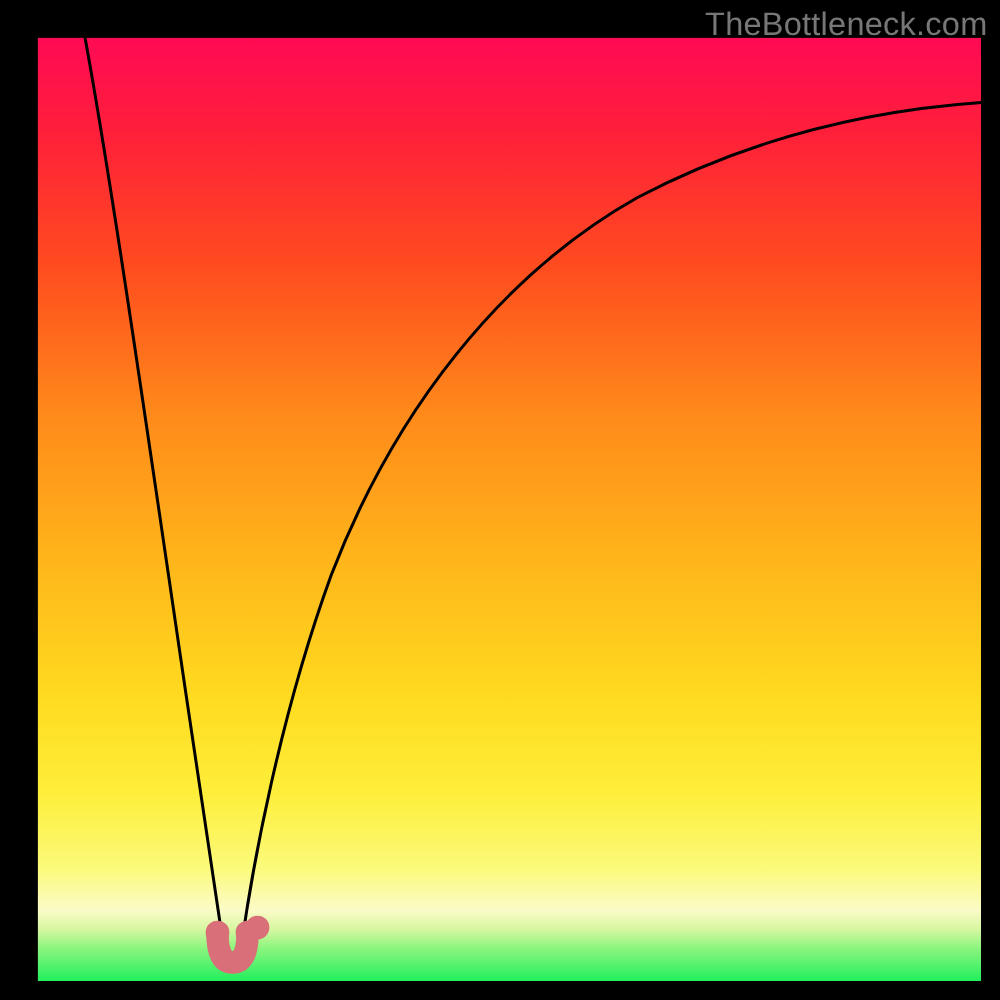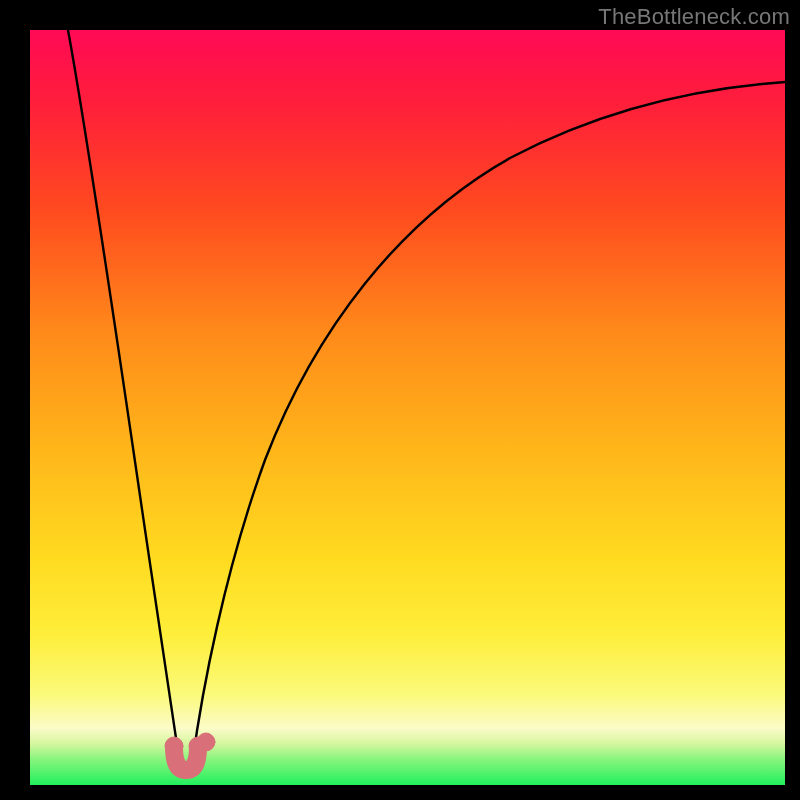--- a/index.html
+++ b/index.html
@@ -30,21 +30,21 @@
   }
   .curve-layer {
     position: absolute;
     inset: 0;
   }
   .watermark {
     position: absolute;
     top: 4px;
     right: 10px;
     color: #777;
-    font-size: 22px;
+    font-size: 26px;
     font-weight: 400;
     letter-spacing: 0.2px;
     margin-left: 36px;
   }
 </style>
 </head>
 <body>
 
 <div class="frame">
   <div class="plot-area">

